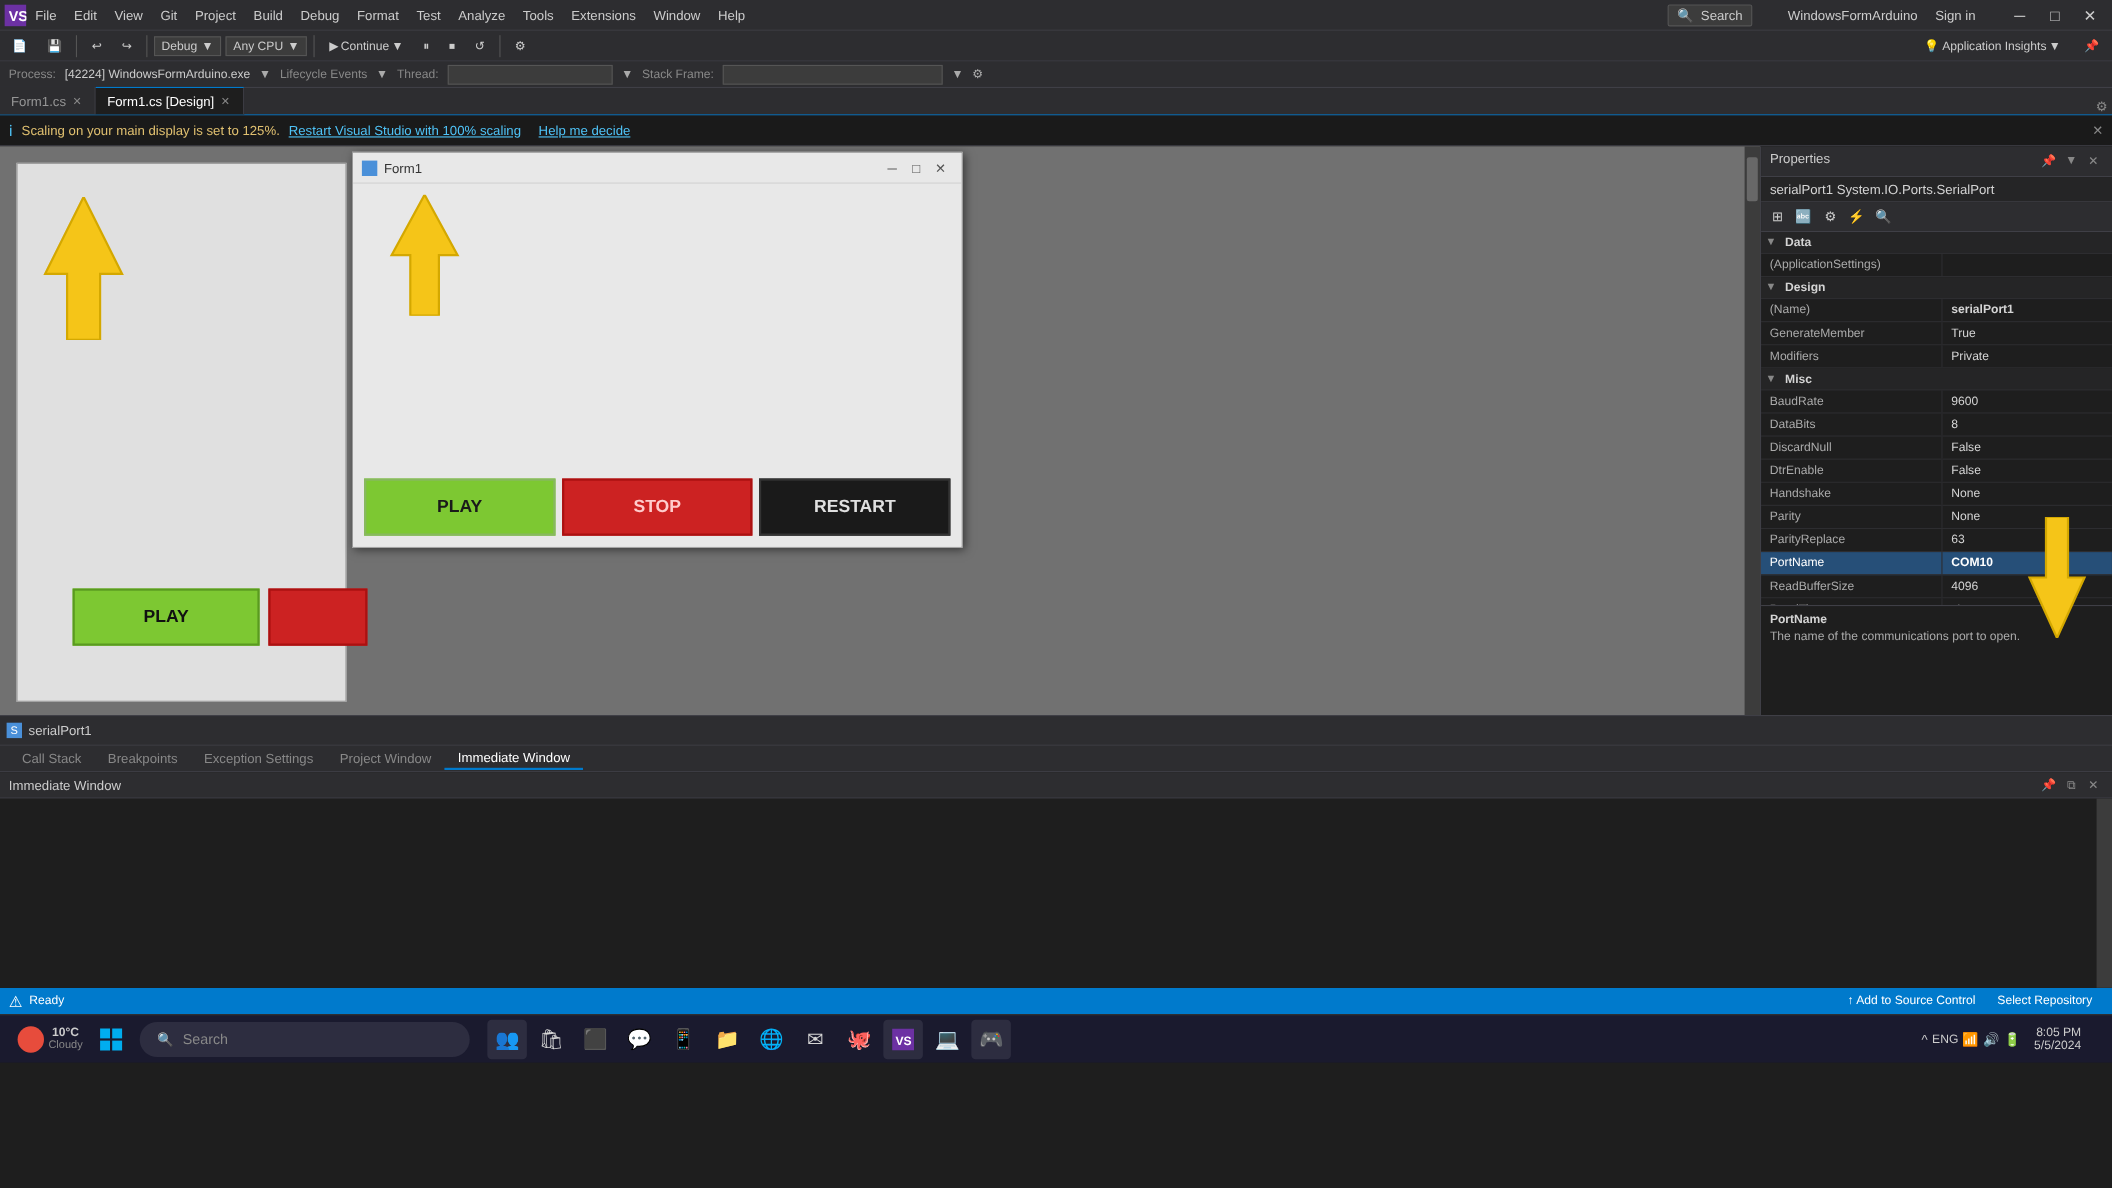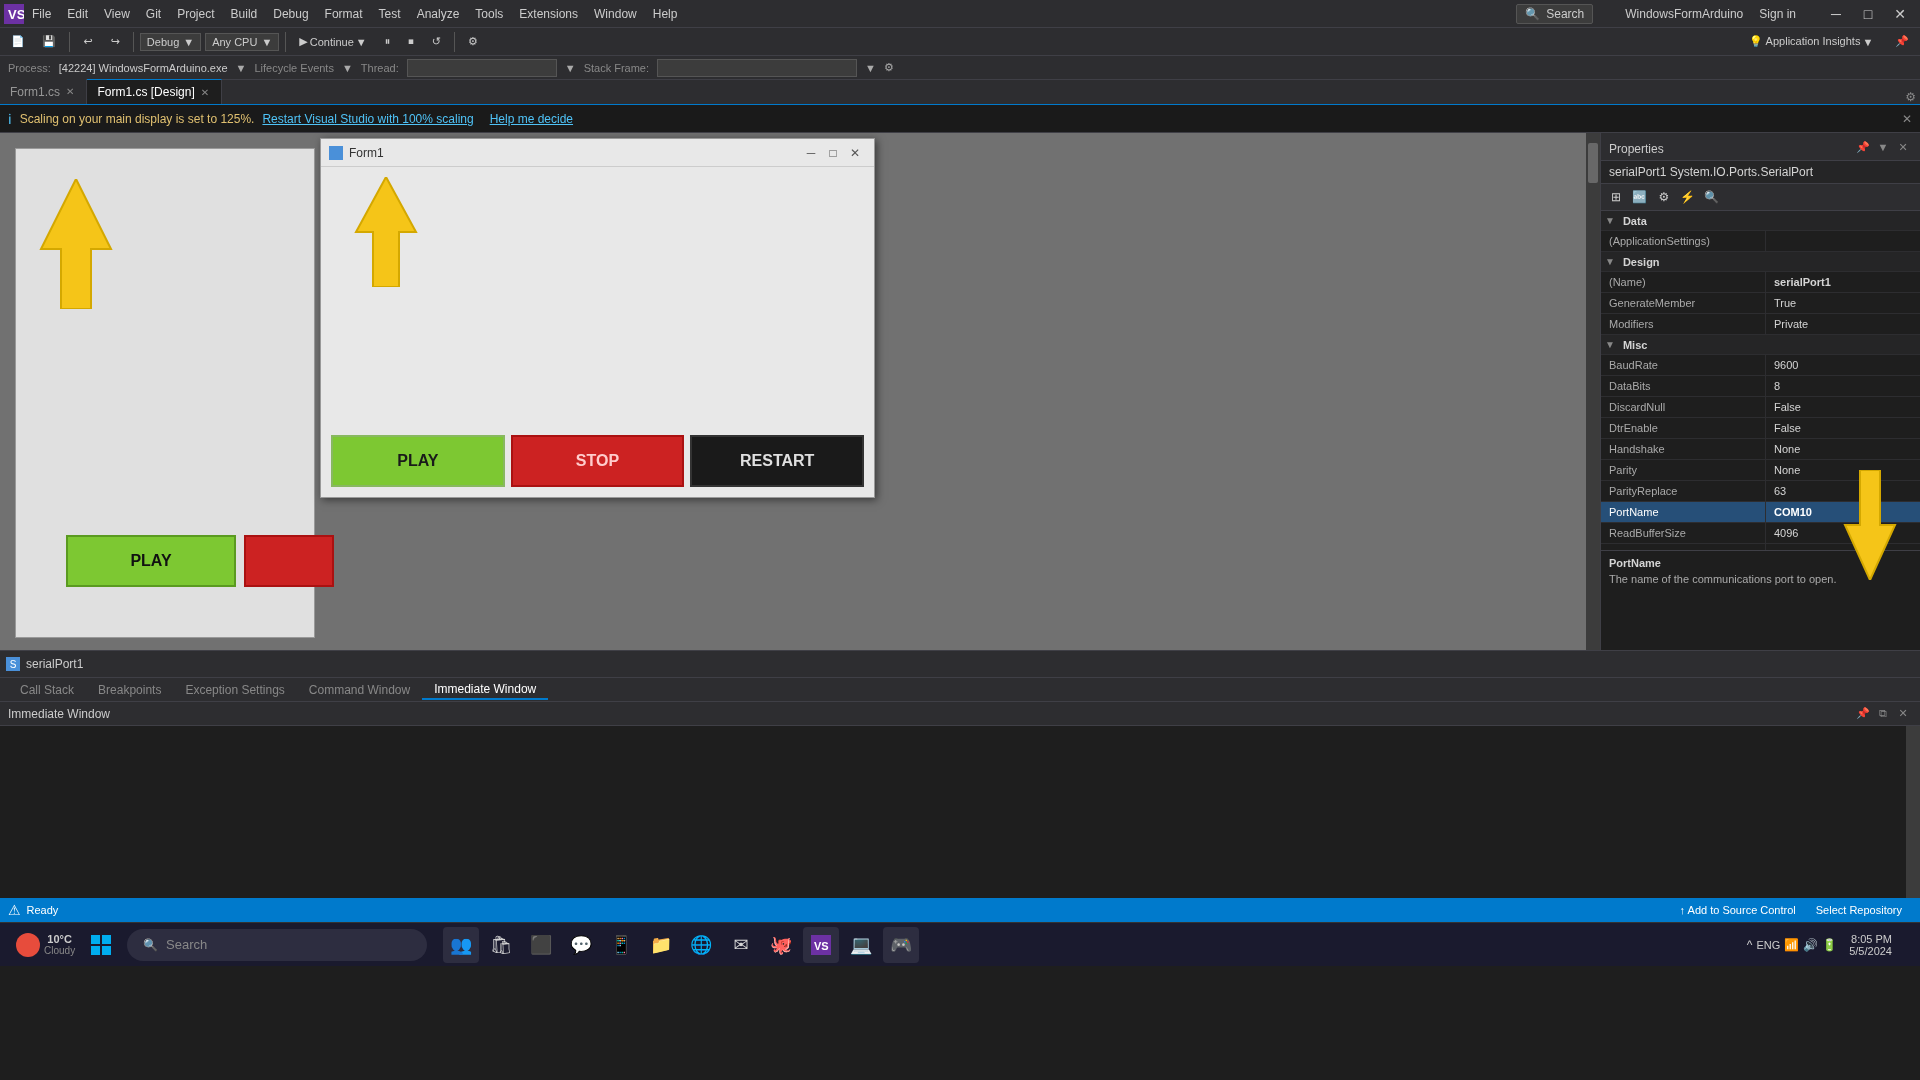--- a/index.html
+++ b/index.html
@@ -49,21 +49,21 @@
     .form1-winbtn { width: 22px; height: 20px; display: flex; align-items: center; justify-content: center; font-size: 12px; color: #555; cursor: pointer; border: none; background: transparent; }
     .form1-body { padding: 10px; display: flex; flex-direction: column; height: calc(100% - 28px); background: #e8e8e8; }
     .form1-buttons { position: absolute; bottom: 10px; left: 10px; right: 10px; display: flex; gap: 6px; }
     .form-btn { flex: 1; height: 52px; display: flex; align-items: center; justify-content: center; font-size: 16px; font-weight: bold; cursor: pointer; border: 2px solid transparent; }
     .form-btn-play { background: #7dc832; color: #1a1a1a; border-color: #5a9a20; border: 2px solid #88b860; }
     .form-btn-stop { background: #cc2222; color: #ffcccc; border-color: #aa1111; }
     .form-btn-restart { background: #1a1a1a; color: #e0e0e0; border-color: #333; }
 
     
     .properties-panel { width: 320px; background: #1e1e1e; border-left: 1px solid #3f3f46; display: flex; flex-direction: column; }
-    .panel-header { display: flex; align-items: flex-end; background: #2d2d30; padding: 4px 8px; border-bottom: 1px solid #3f3f46; height: 28px; }
+    .panel-header { display: flex; align-items: flex-start; background: #2d2d30; padding: 4px 8px; border-bottom: 1px solid #3f3f46; height: 28px; }
     .panel-title { font-size: 12px; color: #ccc; flex: 1; }
     .panel-btns { display: flex; gap: 2px; }
     .panel-btn { width: 18px; height: 18px; display: flex; align-items: center; justify-content: center; color: #888; font-size: 11px; cursor: pointer; }
     .prop-component-label { font-size: 12px; color: #d4d4d4; padding: 4px 8px; background: #252526; border-bottom: 1px solid #3f3f46; }
     .prop-toolbar { display: flex; align-items: center; padding: 2px 4px; background: #2d2d30; border-bottom: 1px solid #3f3f46; gap: 2px; }
     .prop-toolbar-btn { width: 22px; height: 22px; display: flex; align-items: center; justify-content: center; color: #ccc; font-size: 12px; cursor: pointer; border: 1px solid transparent; }
     .prop-table { flex: 1; overflow-y: auto; }
     .prop-row { display: flex; align-items: center; border-bottom: 1px solid #2d2d30; min-height: 20px; }
     .prop-row.section-header { background: #252526; }
     .prop-name { width: 165px; padding: 2px 8px; color: #aaa; font-size: 11px; border-right: 1px solid #2d2d30; min-height: 20px; display: flex; align-items: center; }
@@ -371,21 +371,21 @@
   <div style="width:14px; height:14px; background:#4a90d9; margin:0 6px; display:flex; align-items:center; justify-content:center; font-size:10px; color:white;">S</div>
   <span style="font-size:12px; color:#ccc; cursor:pointer;">serialPort1</span>
 </div>
 
 <div class="bottom-area">
 
   <div class="bottom-tabs">
     <span class="bottom-tab">Call Stack</span>
     <span class="bottom-tab">Breakpoints</span>
     <span class="bottom-tab">Exception Settings</span>
-    <span class="bottom-tab">Command Window</span>
+    <span class="bottom-tab">Project Window</span>
     <span class="bottom-tab active">Immediate Window</span>
   </div>
 
   <div class="immediate-panel">
     <div class="immediate-header">
       <span class="immediate-title">Immediate Window</span>
       <div class="immediate-header-btns">
         <div class="imm-btn">📌</div>
         <div class="imm-btn">⧉</div>
         <div class="imm-btn">✕</div>

